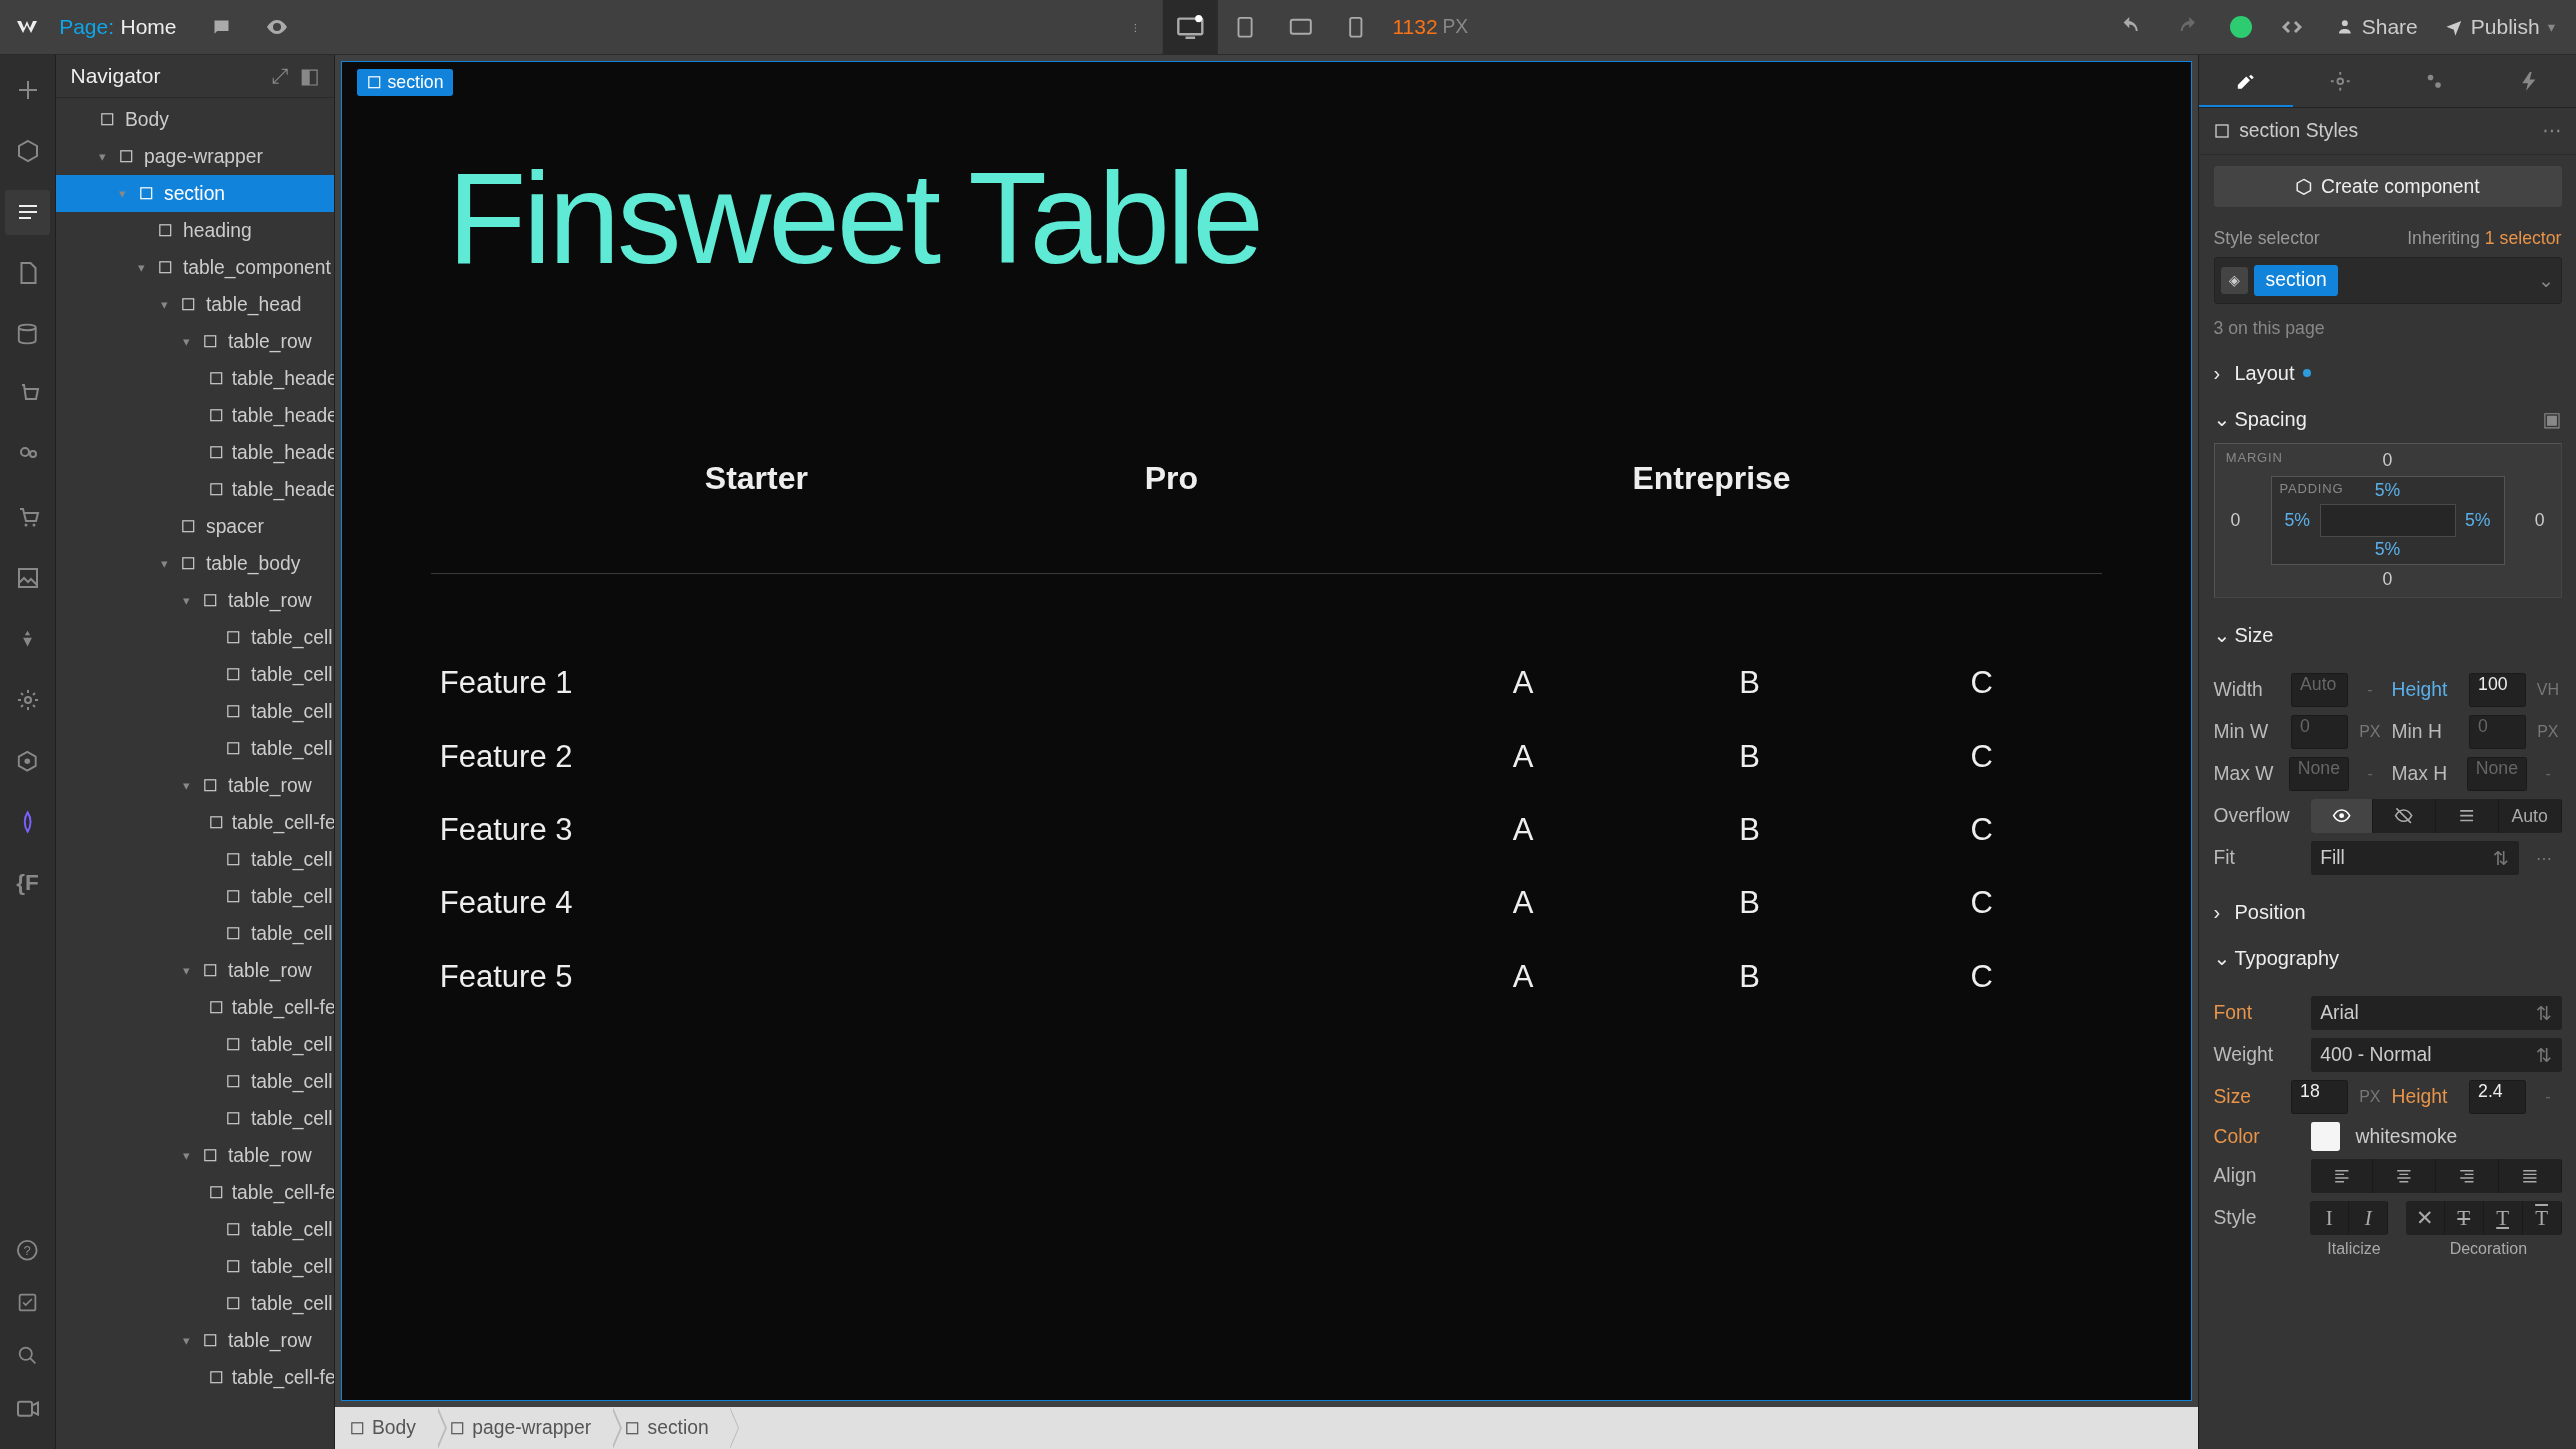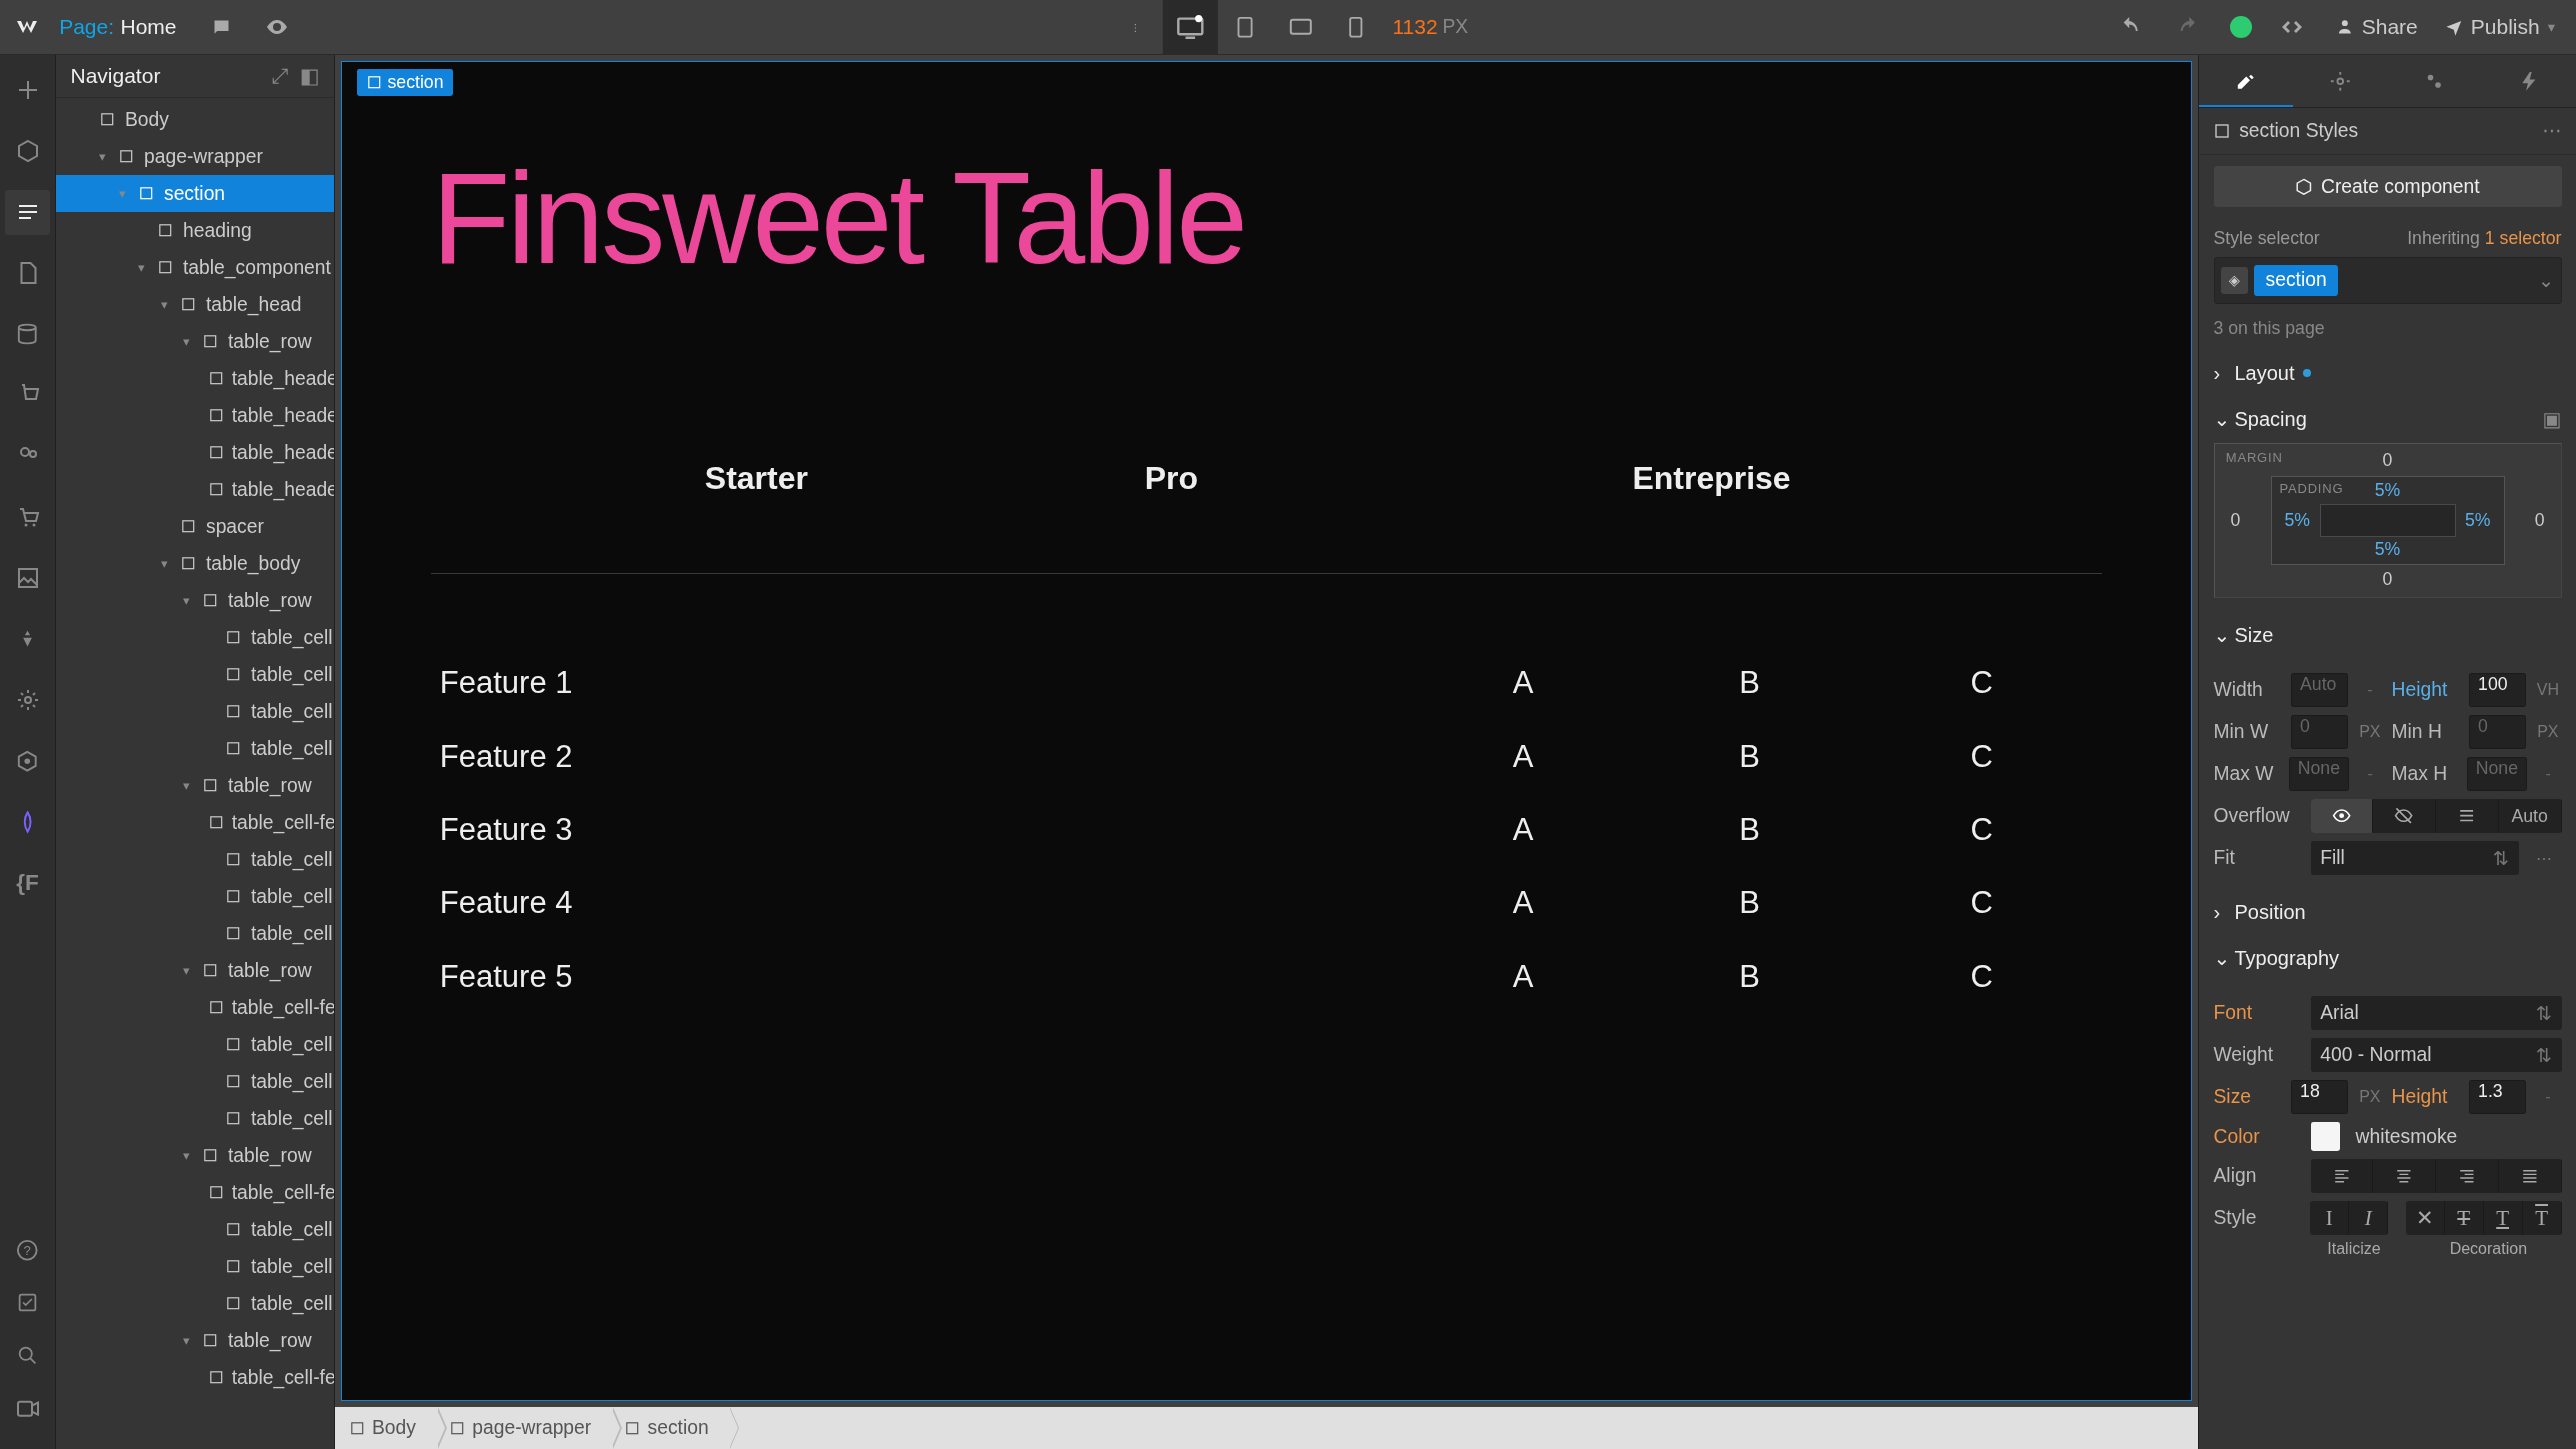--- a/index.html
+++ b/index.html
@@ -35,21 +35,21 @@
 .tree-row .el-icon { width: 19.3px; height: 19.3px; margin-right: 8px; display:inline-flex; align-items:center; justify-content:center; }
 .tree-row.selected { background: #1283da; color: #fff; }
 .indent-1 { padding-left: 24px; } .indent-2 { padding-left: 43px; } .indent-3 { padding-left: 63px; }
 .indent-4 { padding-left: 82px; } .indent-5 { padding-left: 105px; } .indent-6 { padding-left: 127px; }
 .indent-7 { padding-left: 150px; }
 
 
 .canvas-area { position: absolute; left: 335px; right: 378px; top: 55px; bottom: 42px; background: #404040; padding: 6.4px; }
 .canvas-inner { width: 100%; height: 100%; background: #0a0a0a; border: 1.6px solid #1283da; position: relative; padding: 89px 89px; }
 .sel-tag { position: absolute; left: 14.5px; top: 6.4px; background: #1283da; color: #fff; font-size: 17.7px; padding: 3.2px 9.7px; border-radius: 2.4px; display:flex; align-items:center; gap:6.4px; }
-.canvas-heading { color: #ec4899; font-size: 129px; font-weight: 400; letter-spacing: -3.2px; line-height: 1.05; }
+.canvas-heading { color: #5eead4; font-size: 129px; font-weight: 400; letter-spacing: -3.2px; line-height: 1.05; margin-left: 16px; }
 .c-table { width: 100%; margin-top: 153px; color: #eee; font-size: 31px; }
 .c-table thead th { text-align: center; font-weight: 700; font-size: 32px; padding: 17.7px 6.4px 40px 6.4px; }
 .c-table thead tr { border-bottom: 0.8px solid #444; display: table-row; }
 .c-table thead th:first-child { text-align: left; }
 .c-table tbody tr td { text-align: center; padding: 17.7px 6.4px; color: #eee; font-size: 31px; }
 .c-table tbody tr td:first-child { text-align: left; }
 .c-table thead::after { content: ""; display: block; height: 64px; }
 .hr-line { border-bottom: 0.8px solid #3a3a3a; margin-top: -32px; margin-bottom: 72px; }
 
 
@@ -881,21 +881,21 @@
       <div class="typo-select">
           <span>400 - Normal</span>
           <span style="color:#777">⇅</span>
         </div>
     </div>
     <div class="prop-row">
       <span class="plbl orange">Size</span>
       <span class="num-input">18</span>
       <span class="unit">PX</span>
       <span class="plbl orange">Height</span>
-      <span class="num-input">1.3</span>
+      <span class="num-input">2.4</span>
       <span class="unit dash">-</span>
     </div>
     <div class="prop-row">
       <span class="plbl orange">Color</span>
       <span class="color-swatch"></span>
       <span style="flex:1">whitesmoke</span>
     </div>
     <div class="prop-row">
       <span class="plbl">Align</span>
       <div class="align-group">

